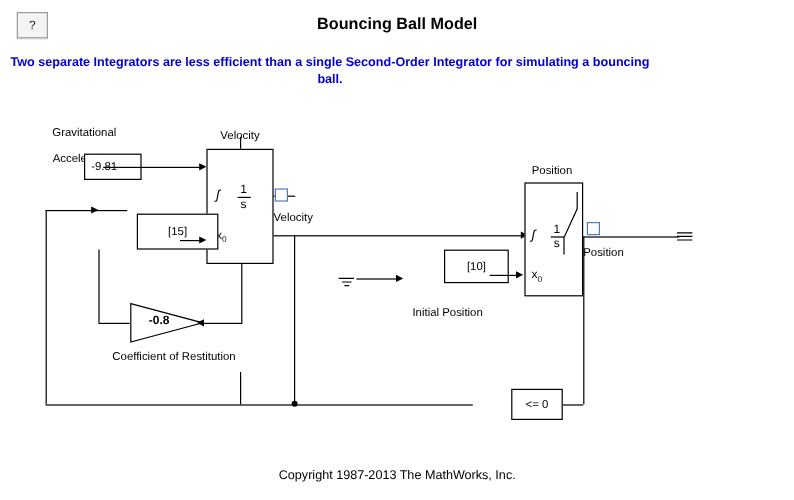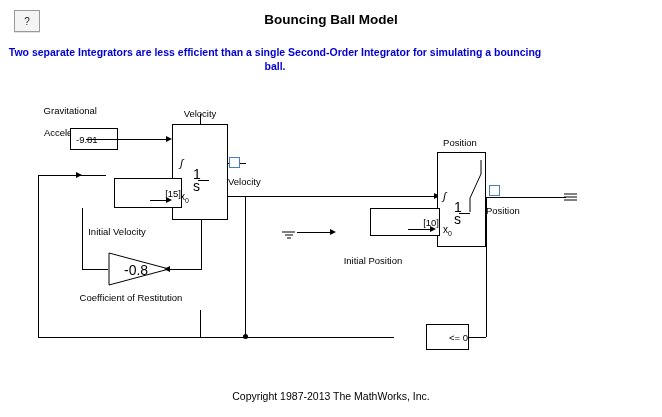--- a/index.html
+++ b/index.html
@@ -78,38 +78,37 @@
   }
   .const {
     display: flex;
     align-items: center;
     padding-left: 5px;
     font-size: 9.5px;
     color: #000;
     margin-left: 32px;
   }
   .const.center {
-    justify-content: flex-end;
+    justify-content: center;
     padding-left: 0;
   }
 
   
   .integ {
     border: 1px solid #000;
     background: #fff;
     box-sizing: border-box;
     position: absolute;
   }
   .integ .one-s {
     position: absolute;
-    font-size: 14px;
-    color: #000;
-    text-align: left;
+    font-size: 10px;
+    color: #000;
+    text-align: center;
     line-height: 11px;
-    margin-top: 16px;
   }
   .integ .one-s .bar {
     display: block;
     border-top: 1px solid #000;
     width: 11px;
     margin: 0 auto;
   }
   .integ .finteg {
     position: absolute;
     font-size: 11px;
@@ -154,22 +153,23 @@
     width: 11px; height: 11px;
     border: 1.5px solid #4a7ebb;
     background: #fff;
     box-sizing: border-box;
   }
 
   
   .gain-wrap { position: absolute; }
   .gain-txt {
     position: absolute;
-    font-size: 14px;
-    color: #000;
+    font-size: 10px;
+    color: #000;
+    font-weight: bold;
   }
 </style>
 </head>
 <body>
 
 <div id="canvas">
 
   <div class="abs help-btn">
     <span>?</span>
   </div>
@@ -202,21 +202,20 @@
     <div class="xo" style="left:7px; top:66px;">
       <span>x</span><sub>0</sub>
     </div>
   </div>
 
   <div class="v" style="left:200px; top:114px; height:10px;"></div>
 
   <div class="abs box const center" style="left:82px; top:178px; width:68px; height:30px;">
     <span>[15]</span>
   </div>
-  <div class="abs lbl" style="left:62px; top:226px; width:110px;">Initial Velocity</div>
 
   <div class="h" style="left:150px; top:200px; width:18px;"></div>
   <div class="arr-r" style="left:166px; top:196.5px;"></div>
 
   <div class="h" style="left:228px; top:163px; width:18px;"></div>
   <div class="abs scope" style="left:229px; top:157px;"></div>
   <div class="abs lbl" style="left:228px; top:176px; width:52px; text-align:left;">Velocity</div>
 
   <div class="h" style="left:228px; top:196px; width:218px;"></div>
   <div class="v" style="left:245px; top:196px; height:140px;"></div>
@@ -233,21 +232,21 @@
     </div>
     <div class="xo" style="left:5px; top:71px;">
       <span>x</span><sub>0</sub>
     </div>
   </div>
 
   <svg class="abs" style="left:437px; top:152px;" width="49" height="95">
     <polyline points="44,8 44,22 33,46 33,60" fill="none" stroke="#000" stroke-width="1"></polyline>
   </svg>
 
-  <div class="abs box const center" style="left:338px; top:208px; width:70px; height:28px;">
+  <div class="abs box const center" style="left:338px; top:208px; width:54px; height:28px;">
     <span>[10]</span>
   </div>
   <div class="abs lbl" style="left:318px; top:255px; width:110px;">Initial Position</div>
 
   <svg class="abs" style="left:282px; top:226px;" width="16" height="14">
     <line x1="0" y1="6" x2="13" y2="6" stroke="#000" stroke-width="1"></line>
     <line x1="3" y1="9" x2="11" y2="9" stroke="#000" stroke-width="1"></line>
     <line x1="5" y1="12" x2="9" y2="12" stroke="#000" stroke-width="1"></line>
   </svg>
   <div class="h" style="left:297px; top:232px; width:34px;"></div>
@@ -279,21 +278,21 @@
   <div class="h" style="left:38px; top:175px; width:68px;"></div>
 
   <div class="v" style="left:200px; top:310px; height:27px;"></div>
 
   <div class="gain-wrap" style="left:108px; top:252px;">
     <svg width="62" height="34">
       <polygon points="1,1 61,17 1,33" fill="#fff" stroke="#000" stroke-width="1"></polygon>
     </svg>
     <div class="gain-txt" style="left:16px; top:10px;">-0.8</div>
   </div>
-  <div class="abs lbl" style="left:60px; top:292px; width:142px;">Coefficient of Restitution</div>
+  <div class="abs lbl" style="left:74px; top:292px; width:142px;">Coefficient of Restitution</div>
 
   <div class="h" style="left:170px; top:269px; width:32px;"></div>
   <div class="v" style="left:201px; top:220px; height:49px;"></div>
   <div class="arr-l" style="left:164px; top:265.5px;"></div>
 
   <div class="h" style="left:82px; top:269px; width:26px;"></div>
   <div class="v" style="left:82px; top:208px; height:61px;"></div>
 
   <div class="arr-r" style="left:76px; top:171.5px;"></div>
 

